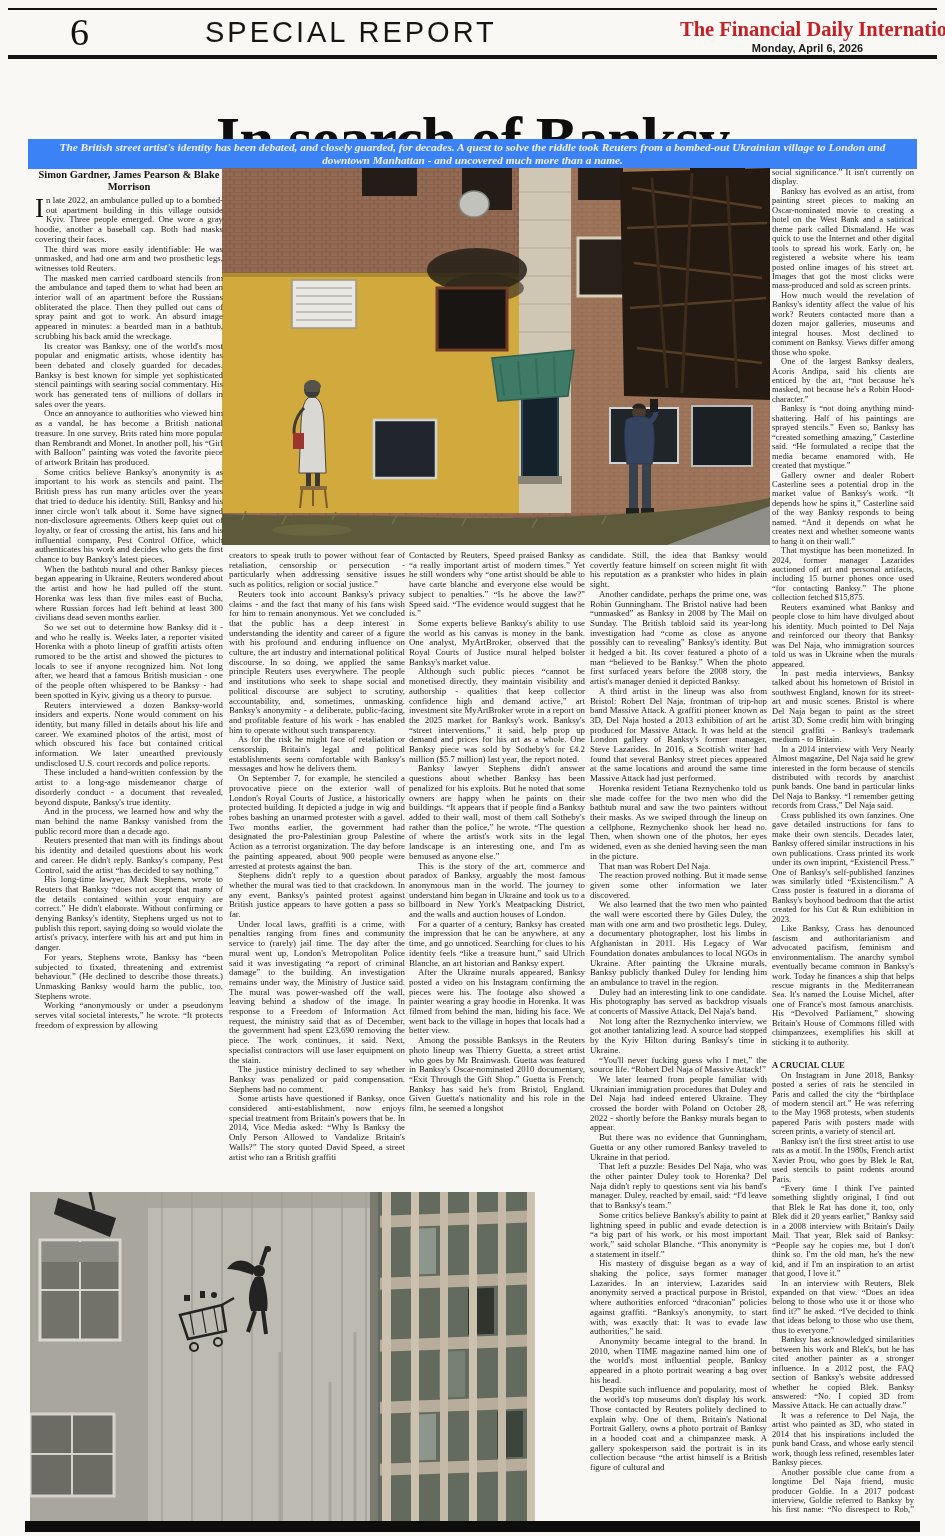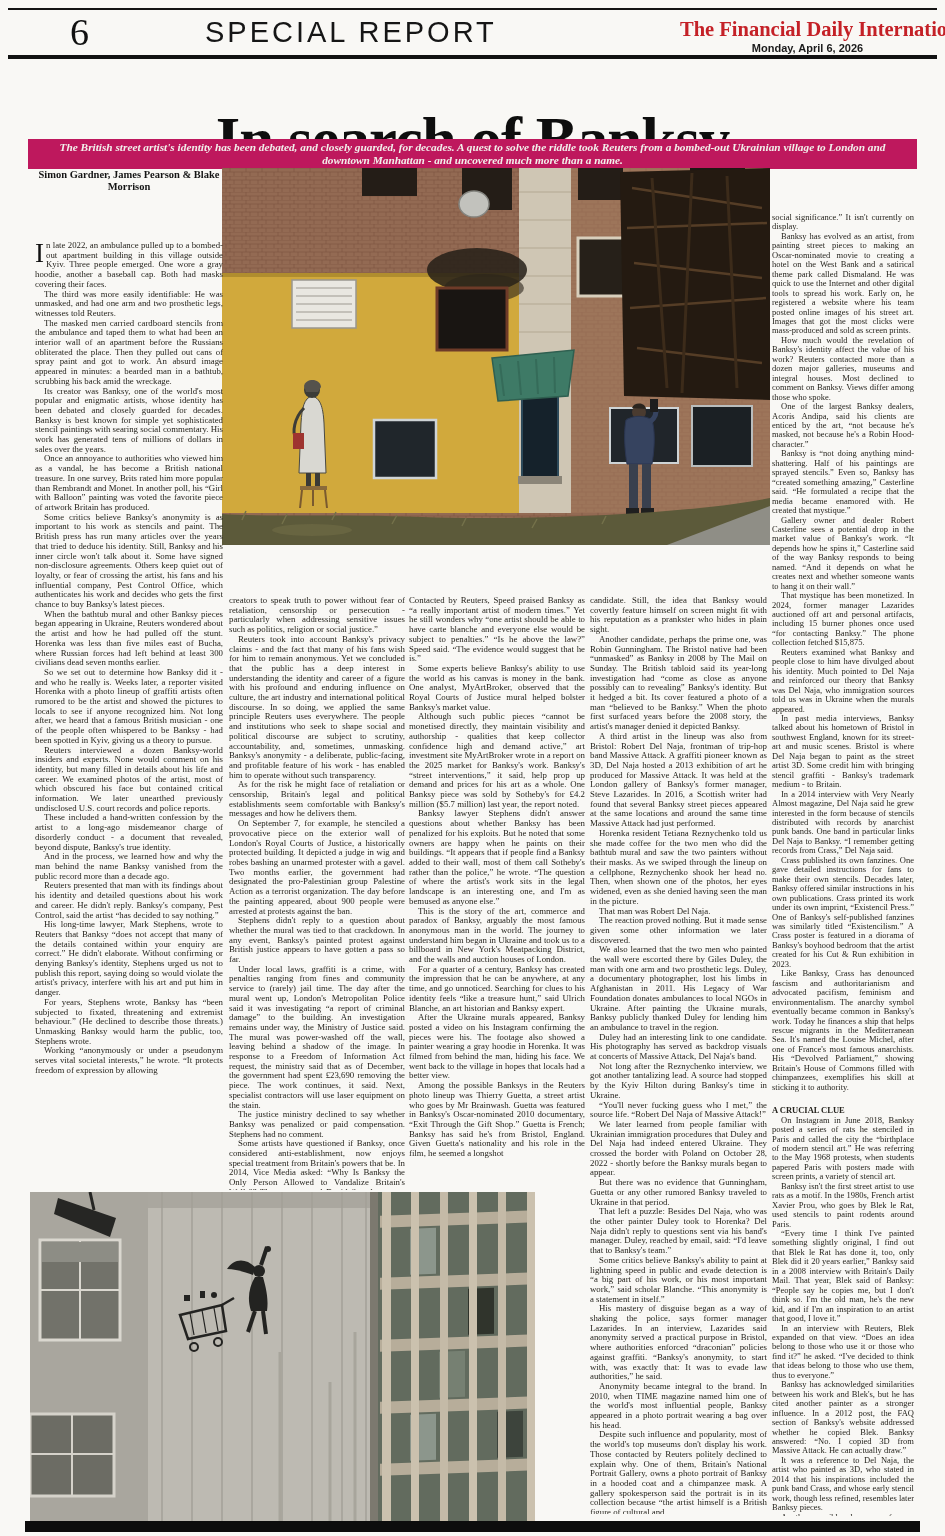--- a/index.html
+++ b/index.html
@@ -11,28 +11,28 @@
   .section-title{position:absolute;left:205px;top:16px;font-family:"Liberation Sans",sans-serif;
                  font-size:29px;letter-spacing:3px;color:#161616;text-align:right;}
   .mast-right{position:absolute;right:10px;top:18px;width:255px;text-align:center;}
   .paper-name{font-family:"Liberation Serif",serif;font-weight:bold;font-size:20.5px;color:#c42127;white-space:nowrap;}
   .paper-date{font-family:"Liberation Sans",sans-serif;font-weight:bold;font-size:11px;color:#1b1b1b;margin-top:1px;text-align:center;}
   .rule-thick{position:absolute;left:8px;right:8px;top:55px;height:4px;background:#121212;}
   
   .headline{position:absolute;left:0;top:58px;width:100%;text-align:center;
             font-weight:bold;font-size:63px;letter-spacing:-1px;color:#0e0e0e;line-height:80px;}
   .standfirst{position:absolute;left:28px;top:139px;width:889px;box-sizing:border-box;
-              background:#be185d;color:#f2f1ec;font-style:italic;font-weight:bold;
+              background:#3b82f6;color:#f2f1ec;font-style:italic;font-weight:bold;
               font-size:11.3px;line-height:12.6px;text-align:center;padding:2px 10px 3px;}
   .byline{position:absolute;left:35px;top:169px;width:188px;text-align:center;
           font-weight:bold;font-size:10.5px;line-height:11.5px;color:#151515;}
   
   .col{position:absolute;text-align:justify;font-size:8.8px;line-height:9.7px;color:#27251f;overflow:hidden;}
   .col p{margin:0;text-indent:9px;}
-  .col p:first-child{text-indent:0;margin-top:45px;}
+  .col p:first-child{text-indent:0;}
   .col p.subhead{text-indent:0;font-weight:bold;margin-top:14px;}
   .col1{left:35px;top:196px;width:188px;height:994px;}
   .col1 p:first-child::first-letter{float:left;font-size:27px;line-height:22px;padding:1px 2px 0 0;color:#111;}
   .col2{left:229px;top:551px;width:176px;height:639px;}
   .col3{left:409px;top:551px;width:176px;height:639px;}
   .col4{left:590px;top:551px;width:177px;height:963px;}
   .col5{left:772px;top:168px;width:142px;height:1348px;font-size:8.5px;line-height:9.45px;}
   
   figure{margin:0;padding:0;}
   .photo-main{position:absolute;left:222px;top:168px;width:548px;height:377px;}

